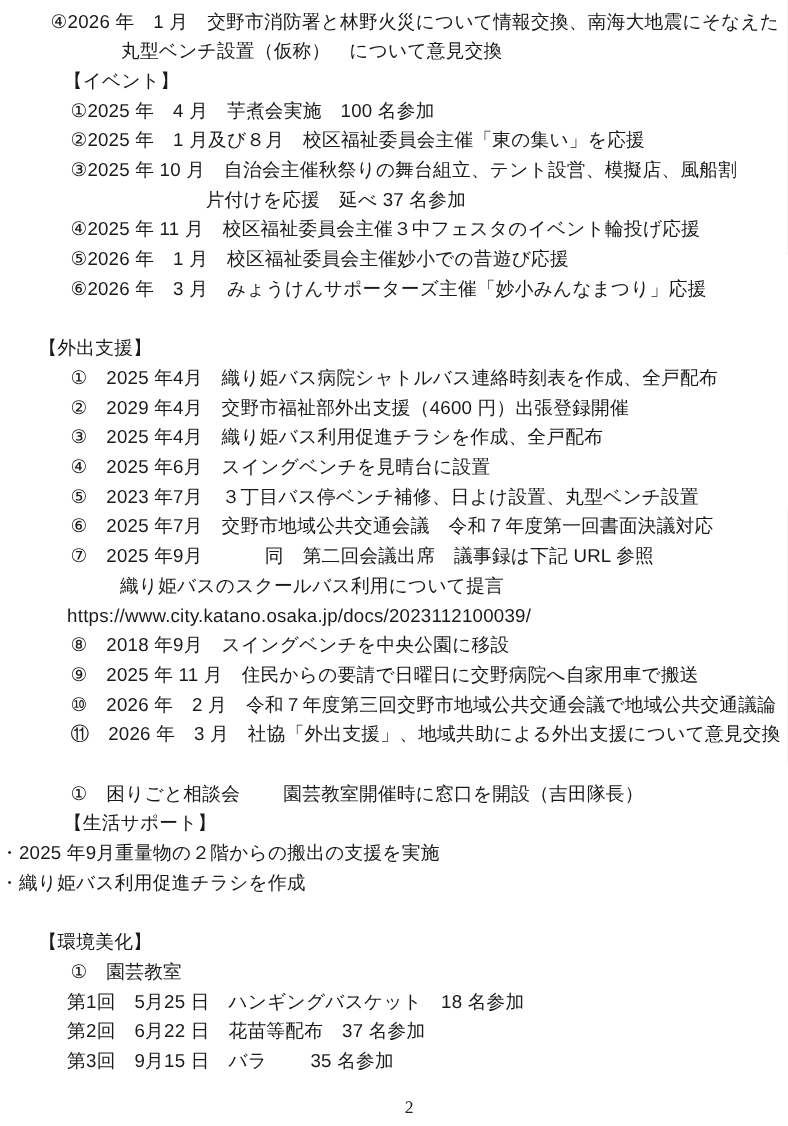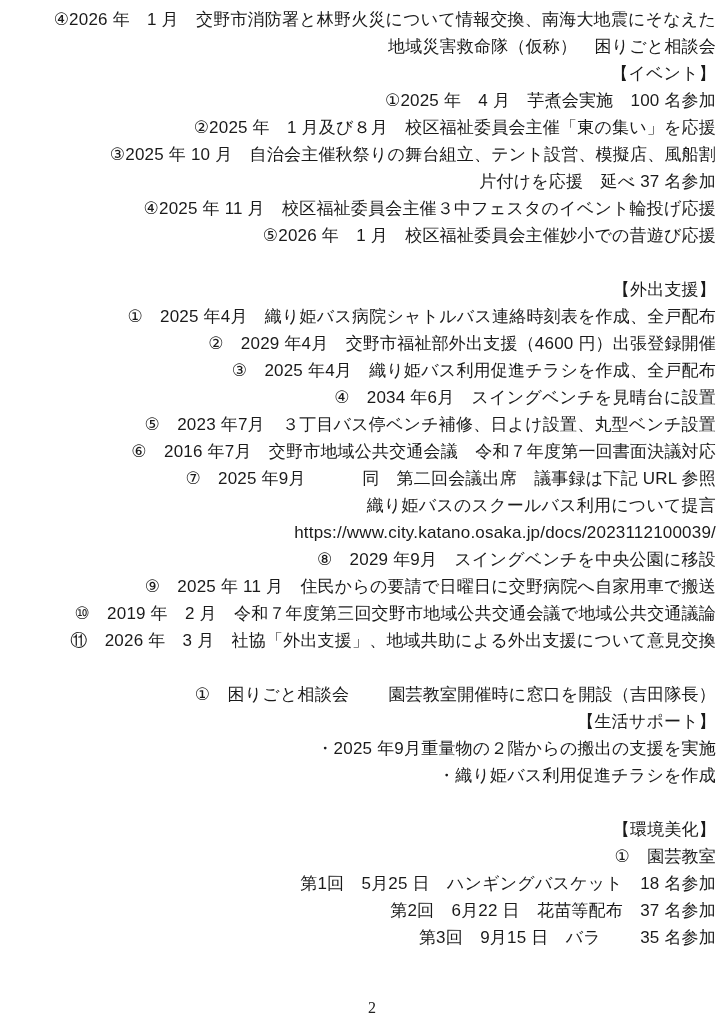--- a/index.html
+++ b/index.html
@@ -16,35 +16,34 @@
     width: 716px;
     height: 1024px;
     background: #ffffff;
     color: #1a1a1a;
     font-family: "Liberation Sans", "DejaVu Sans", sans-serif;
     font-size: 17px;
     overflow: hidden;
   }
   .content {
     padding-top: 6px;
-    text-align: right;
   }
   .line {
     height: 27px;
     line-height: 27px;
     white-space: pre;
     letter-spacing: 0.2px;
   }
   .spacer { height: 27px; }
   .ind-35  { padding-left: 35px; }
   .ind-46  { padding-left: 46px; }
-  .ind-50  { padding-left: 58px; }
+  .ind-50  { padding-left: 36px; margin-left: 28px; }
   .ind-58  { padding-left: 58px; }
   .ind-61  { padding-left: 61px; }
-  .ind-102 { padding-left: 102px; }
+  .ind-102 { }
   .ind-109 { padding-left: 109px; }
   .ind-110 { padding-left: 110px; }
   .ind-187 { padding-left: 187px; }
   .page-number {
     position: absolute;
     left: 0;
     right: 0;
     bottom: 7px;
     text-align: center;
     text-indent: 28px;
@@ -53,45 +52,46 @@
     color: #222;
   }
 </style>
 </head>
 <body>
 
 <div class="page">
   <div class="content">
 
     <div class="line ind-46">④2026 年　1 月　交野市消防署と林野火災について情報交換、南海大地震にそなえた</div>
-    <div class="line ind-110">地域災害救命隊（仮称）　困りごと相談会</div>
+    <div class="line ind-110">丸型ベンチ設置（仮称）　について意見交換</div>
 
     <div class="line ind-58">【イベント】</div>
     <div class="line ind-50">①2025 年　4 月　芋煮会実施　100 名参加</div>
     <div class="line ind-50">②2025 年　1 月及び８月　校区福祉委員会主催「東の集い」を応援</div>
     <div class="line ind-50">③2025 年 10 月　自治会主催秋祭りの舞台組立、テント設営、模擬店、風船割</div>
     <div class="line ind-187">片付けを応援　延べ 37 名参加</div>
     <div class="line ind-50">④2025 年 11 月　校区福祉委員会主催３中フェスタのイベント輪投げ応援</div>
     <div class="line ind-50">⑤2026 年　1 月　校区福祉委員会主催妙小での昔遊び応援</div>
+    <div class="line ind-50">⑥2026 年　3 月　みょうけんサポーターズ主催「妙小みんなまつり」応援</div>
 
     <div class="line spacer"></div>
 
     <div class="line ind-35">【外出支援】</div>
     <div class="line ind-50">①　2025 年4月　織り姫バス病院シャトルバス連絡時刻表を作成、全戸配布</div>
     <div class="line ind-50">②　2029 年4月　交野市福祉部外出支援（4600 円）出張登録開催</div>
     <div class="line ind-50">③　2025 年4月　織り姫バス利用促進チラシを作成、全戸配布</div>
-    <div class="line ind-50">④　2034 年6月　スイングベンチを見晴台に設置</div>
+    <div class="line ind-50">④　2025 年6月　スイングベンチを見晴台に設置</div>
     <div class="line ind-50">⑤　2023 年7月　３丁目バス停ベンチ補修、日よけ設置、丸型ベンチ設置</div>
-    <div class="line ind-50">⑥　2016 年7月　交野市地域公共交通会議　令和７年度第一回書面決議対応</div>
+    <div class="line ind-50">⑥　2025 年7月　交野市地域公共交通会議　令和７年度第一回書面決議対応</div>
     <div class="line ind-50">⑦　2025 年9月　　　 同　第二回会議出席　議事録は下記 URL 参照</div>
     <div class="line ind-109">織り姫バスのスクールバス利用について提言</div>
     <div class="line ind-61">https://www.city.katano.osaka.jp/docs/2023112100039/</div>
-    <div class="line ind-50">⑧　2029 年9月　スイングベンチを中央公園に移設</div>
+    <div class="line ind-50">⑧　2018 年9月　スイングベンチを中央公園に移設</div>
     <div class="line ind-50">⑨　2025 年 11 月　住民からの要請で日曜日に交野病院へ自家用車で搬送</div>
-    <div class="line ind-50">⑩　2019 年　2 月　令和７年度第三回交野市地域公共交通会議で地域公共交通議論</div>
+    <div class="line ind-50">⑩　2026 年　2 月　令和７年度第三回交野市地域公共交通会議で地域公共交通議論</div>
     <div class="line ind-50">⑪　2026 年　3 月　社協「外出支援」、地域共助による外出支援について意見交換</div>
 
     <div class="line spacer"></div>
 
     <div class="line ind-50">①　困りごと相談会　　 園芸教室開催時に窓口を開設（吉田隊長）</div>
     <div class="line ind-58">【生活サポート】</div>
     <div class="line ind-102">・2025 年9月重量物の２階からの搬出の支援を実施</div>
     <div class="line ind-102">・織り姫バス利用促進チラシを作成</div>
 
     <div class="line spacer"></div>

